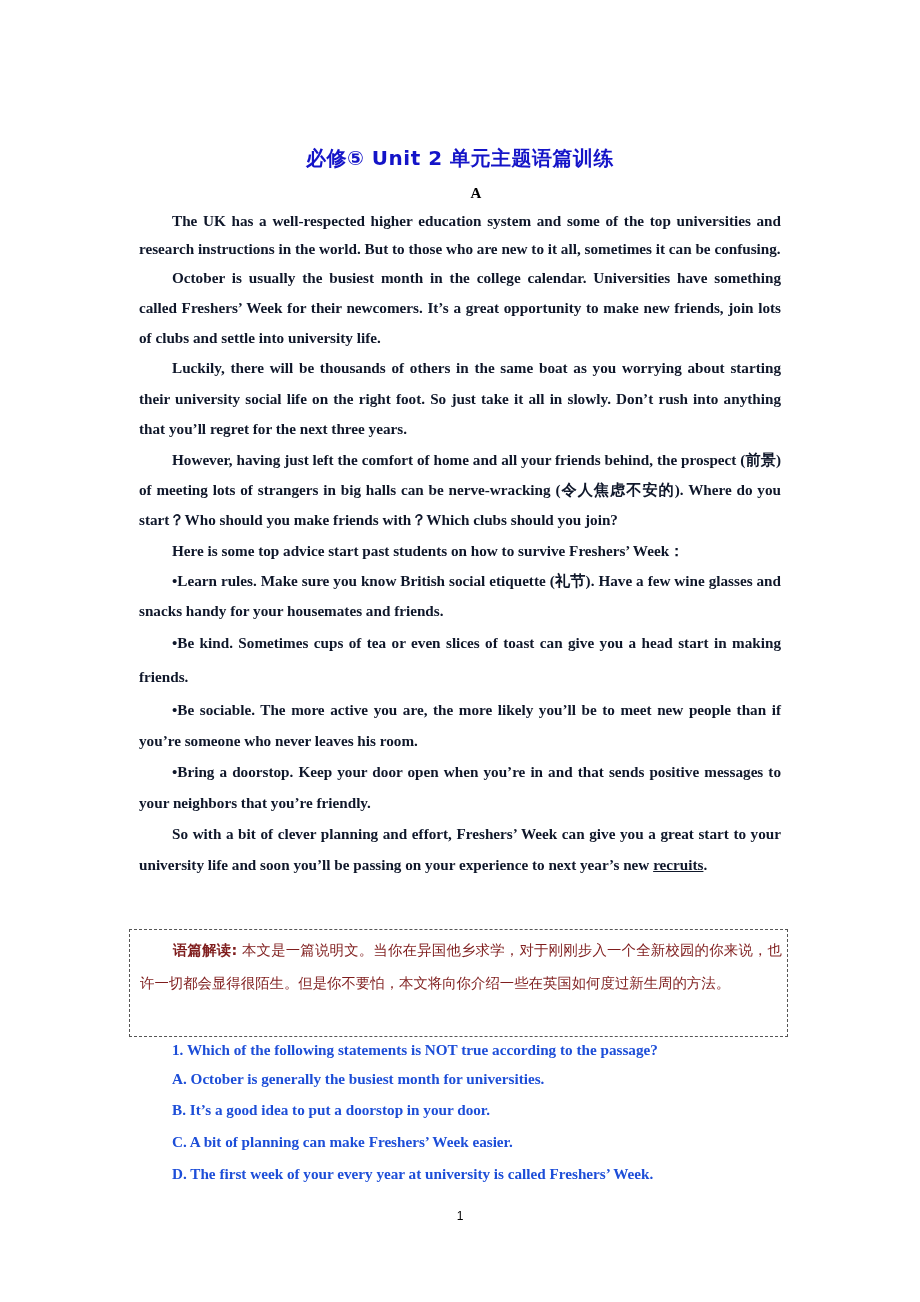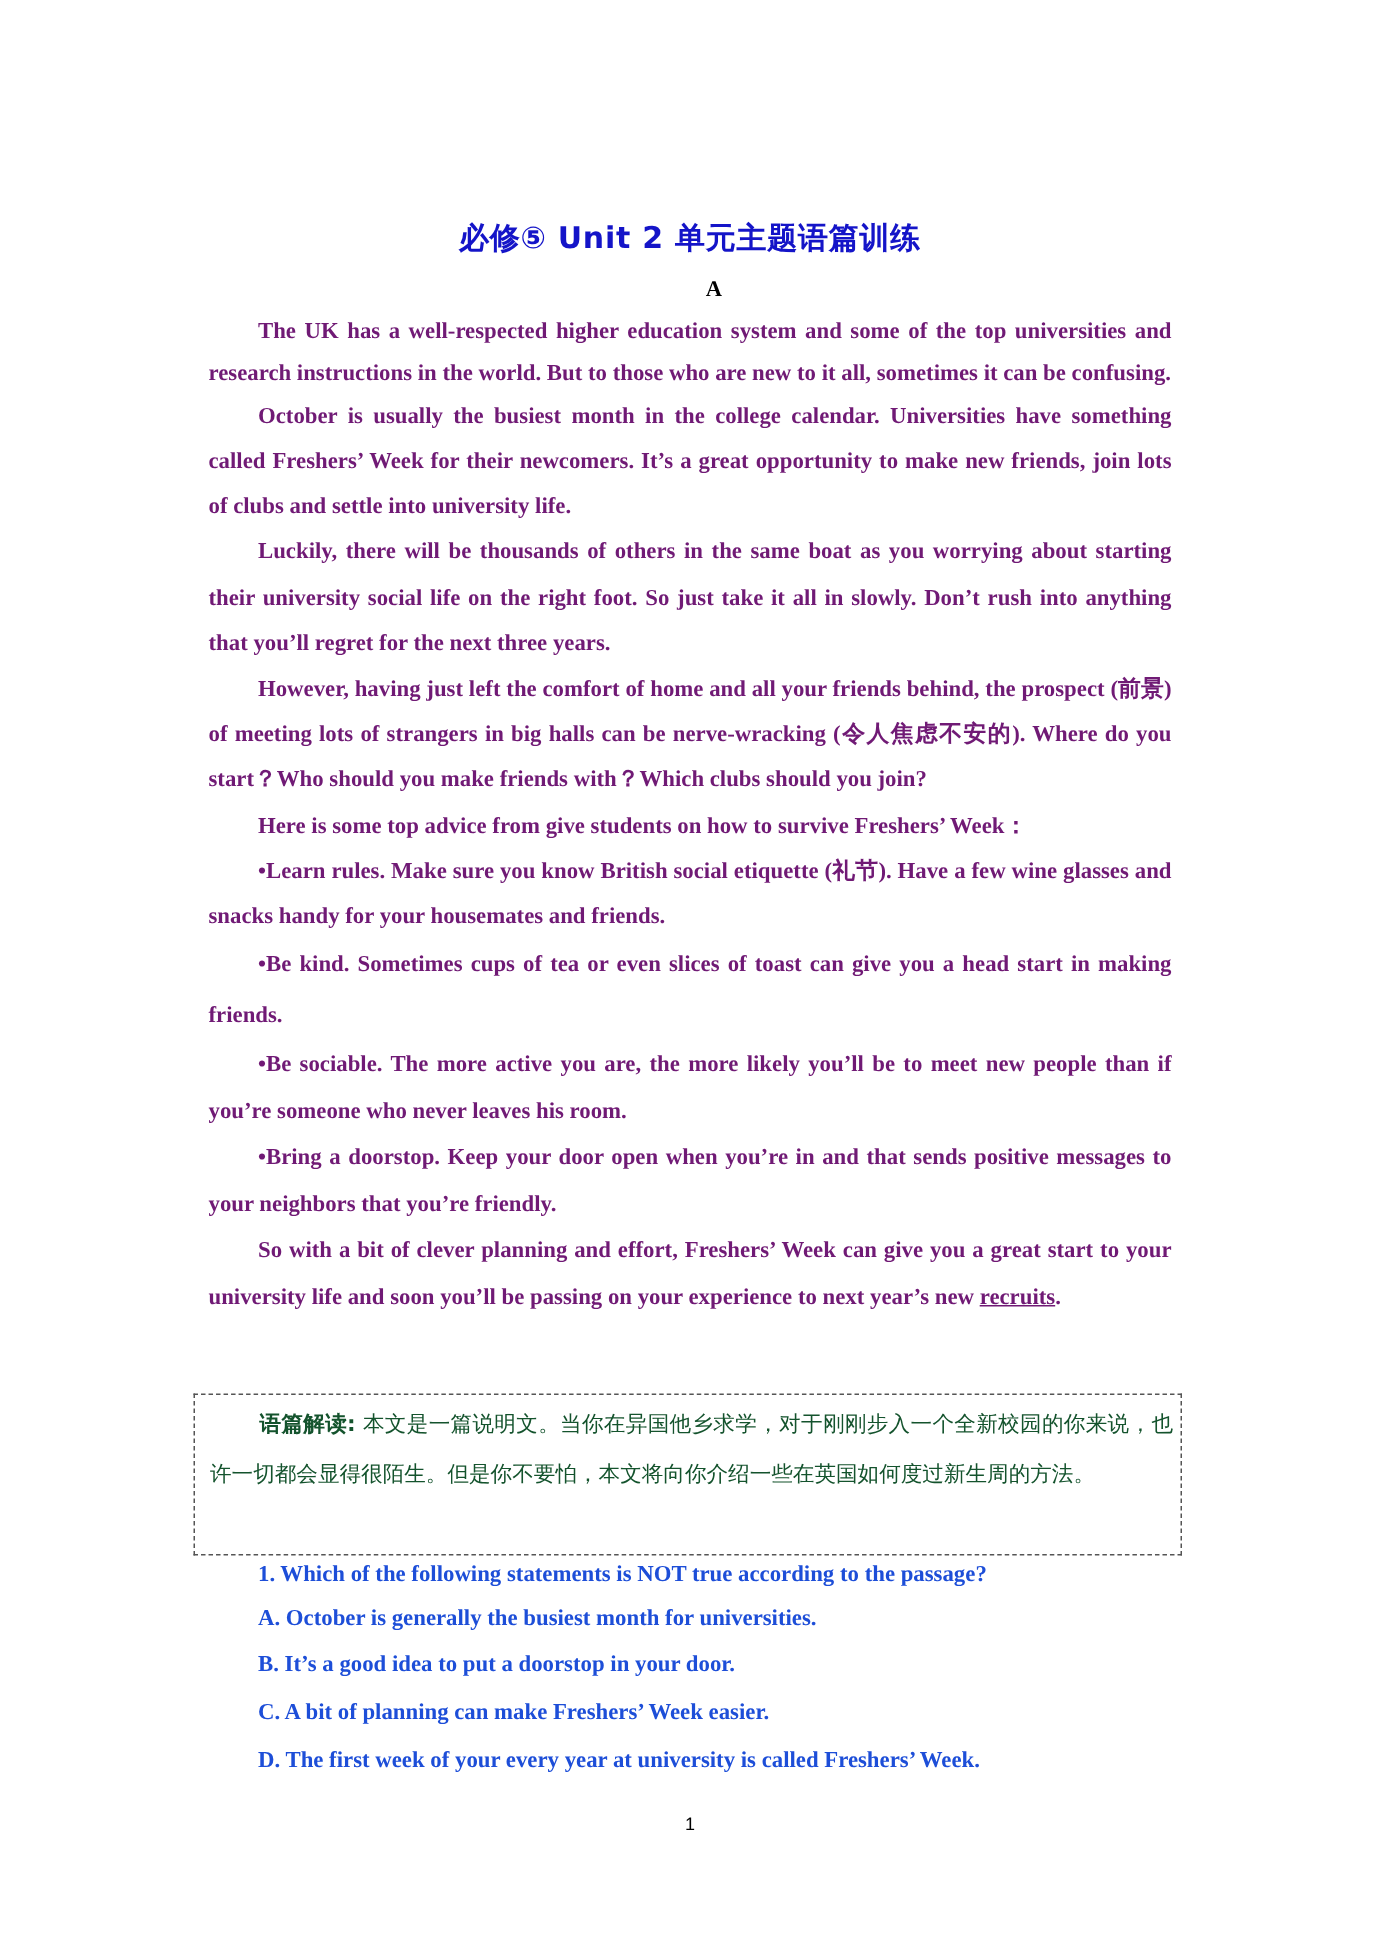--- a/index.html
+++ b/index.html
@@ -10,30 +10,30 @@
     font-family: "DejaVu Sans", sans-serif; font-weight: bold; font-size: 20px;
     color: #1414c8; letter-spacing: 0.5px;
   }
   .section-label {
     position: absolute; left: 0; top: 185px; width: 952px; text-align: center;
     font-family: "Liberation Serif", serif; font-weight: bold; font-size: 15px; color: #000;
   }
   .body-text {
     position: absolute; left: 139px; width: 642px;
     font-family: "Liberation Serif", serif; font-weight: bold; font-size: 15.2px;
-    color: #701a75; text-align: justify; line-height: 30px; margin: 0;
+    color: #0f172a; text-align: justify; line-height: 30px; margin: 0;
   }
   .body-text p { margin: 0; text-indent: 33px; text-align: justify; }
   .note-box {
     position: absolute; left: 129px; top: 929px; width: 659px; height: 108px;
     border: 1px dashed #555; box-sizing: border-box;
   }
   .note-text {
     position: absolute; left: 10px; top: 4px; width: 642px;
-    font-family: "DejaVu Sans", sans-serif; font-size: 14.4px; line-height: 33px; color: #14532d;
+    font-family: "DejaVu Sans", sans-serif; font-size: 14.4px; line-height: 33px; color: #7f1d1d;
     text-indent: 33px; text-align: justify; margin: 0;
   }
   .note-label { font-weight: bold; }
   .question {
     position: absolute; left: 172px; font-family: "Liberation Serif", serif;
     font-weight: bold; font-size: 15.2px; color: #1d4ed8; white-space: nowrap;
   }
   .u { text-decoration: underline; }
   .page-num {
     position: absolute; left: 0; top: 1209px; width: 920px; text-align: center;
@@ -45,21 +45,21 @@
 
 <div class="page">
   <div class="title">必修⑤  Unit 2  单元主题语篇训练</div>
   <div class="section-label">A</div>
 
   <div class="body-text" style="top:207px;">
     <p style="line-height:28px;">The UK has a well-respected higher education system and some of the top universities and research instructions in the world. But to those who are new to it all, sometimes it can be confusing.</p>
     <p style="line-height:30px;">October is usually the busiest month in the college calendar. Universities have something called Freshers’ Week for their newcomers. It’s a great opportunity to make new friends, join lots of clubs and settle into university life.</p>
     <p style="line-height:30.5px;">Luckily, there will be thousands of others in the same boat as you worrying about starting their university social life on the right foot. So just take it all in slowly. Don’t rush into anything that you’ll regret for the next three years.</p>
     <p style="line-height:30px;">However, having just left the comfort of home and all your friends behind, the prospect (前景) of meeting lots of strangers in big halls can be nerve-wracking (令人焦虑不安的). Where do you start？Who should you make friends with？Which clubs should you join?</p>
-    <p style="line-height:31px;">Here is some top advice from give students on how to survive Freshers’ Week：</p>
+    <p style="line-height:31px;">Here is some top advice start past students on how to survive Freshers’ Week：</p>
     <p style="line-height:30px;">•Learn rules. Make sure you know British social etiquette (礼节).  Have a few wine glasses and snacks handy for your housemates and friends.</p>
     <p style="line-height:34px;">•Be kind. Sometimes cups of tea or even slices of toast can give you a head start in making friends.</p>
     <p style="line-height:31px;">•Be sociable. The more active you are, the more likely you’ll be to meet new people than if you’re someone who never leaves his room.</p>
     <p style="line-height:31px;">•Bring a doorstop. Keep your door open when you’re in and that sends positive messages to your neighbors that you’re friendly.</p>
     <p style="line-height:31px;"><span>So with a bit of clever planning and effort, Freshers’ Week can give you a great start to your university life and soon you’ll be passing on your experience to next year’s new </span><span class="u">recruits</span><span>.</span></p>
   </div>
 
   <div class="note-box">
     <p class="note-text"><span class="note-label">语篇解读:</span><span> 本文是一篇说明文。当你在异国他乡求学，对于刚刚步入一个全新校园的你来说，也许一切都会显得很陌生。但是你不要怕，本文将向你介绍一些在英国如何度过新生周的方法。</span></p>
   </div>

